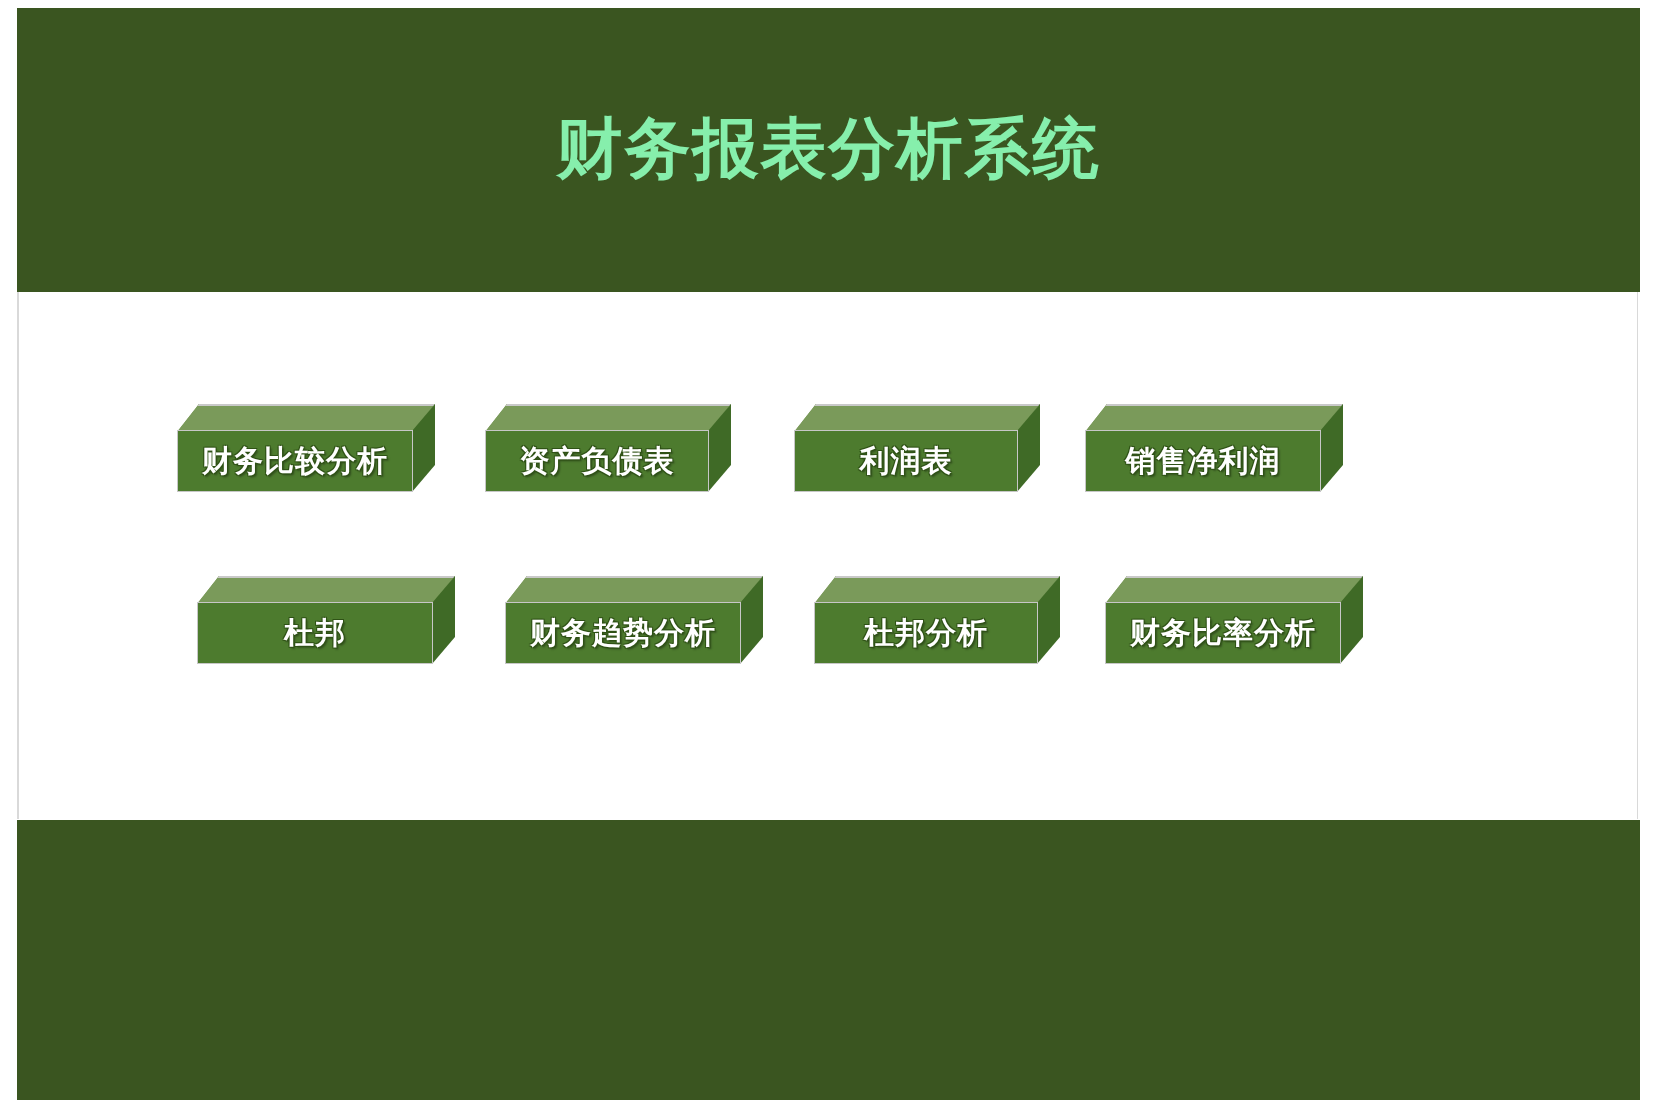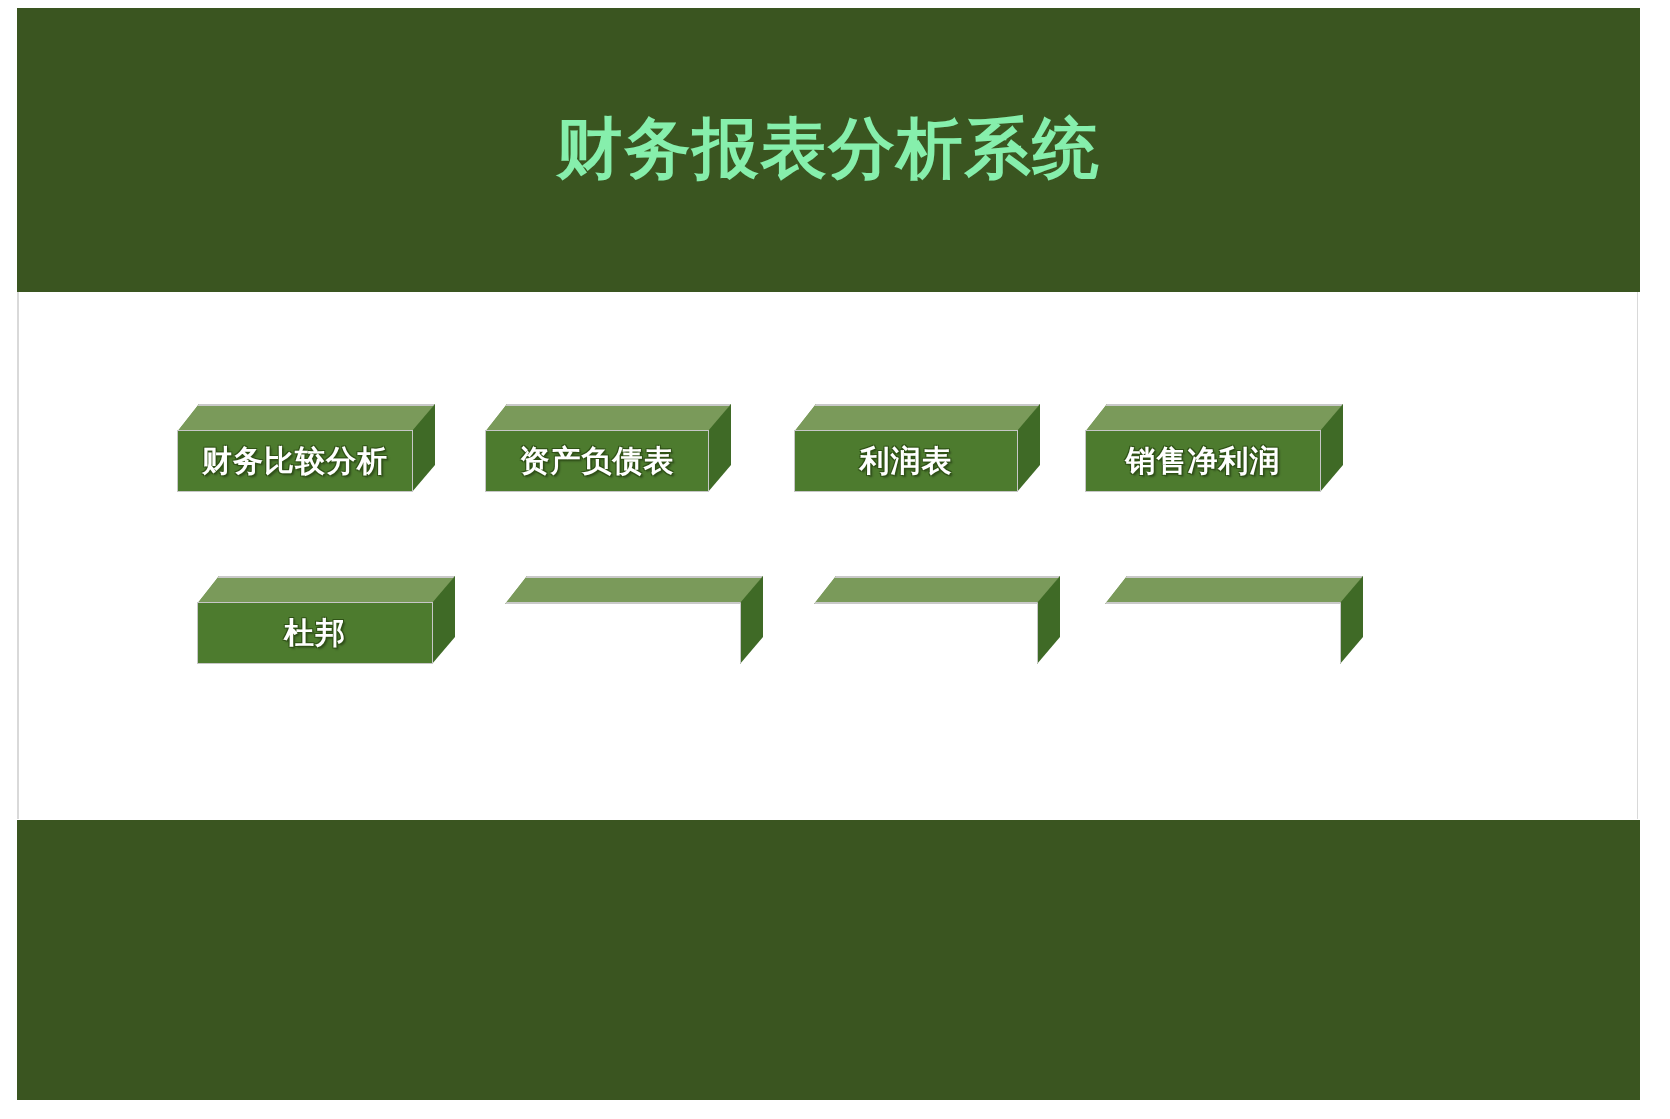--- a/index.html
+++ b/index.html
@@ -219,30 +219,39 @@
           <div class="face-top"></div>
           <div class="face-side"></div>
           <div class="face-front">
             <span class="btn-label">杜邦</span>
           </div>
         </div>
 
         <div class="btn3d c1 w-258">
           <div class="face-top"></div>
           <div class="face-side"></div>
+          <div class="face-front">
+            <span class="btn-label">财务趋势分析</span>
+          </div>
         </div>
 
         <div class="btn3d c2 w-246">
           <div class="face-top"></div>
           <div class="face-side"></div>
+          <div class="face-front">
+            <span class="btn-label">杜邦分析</span>
+          </div>
         </div>
 
         <div class="btn3d c3 w-258">
           <div class="face-top"></div>
           <div class="face-side"></div>
+          <div class="face-front">
+            <span class="btn-label">财务比率分析</span>
+          </div>
         </div>
 
       </div>
 
     </div>
   </div>
 
   <div class="band band-footer"></div>
 
 </div>

